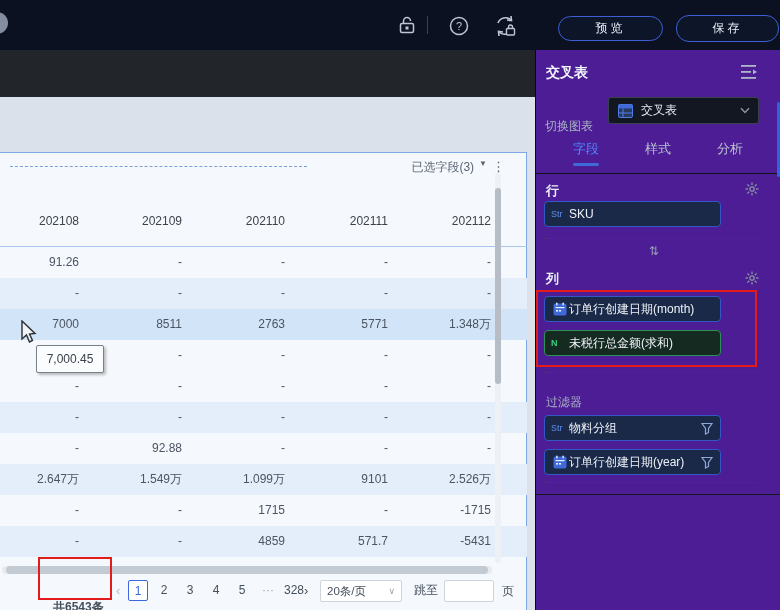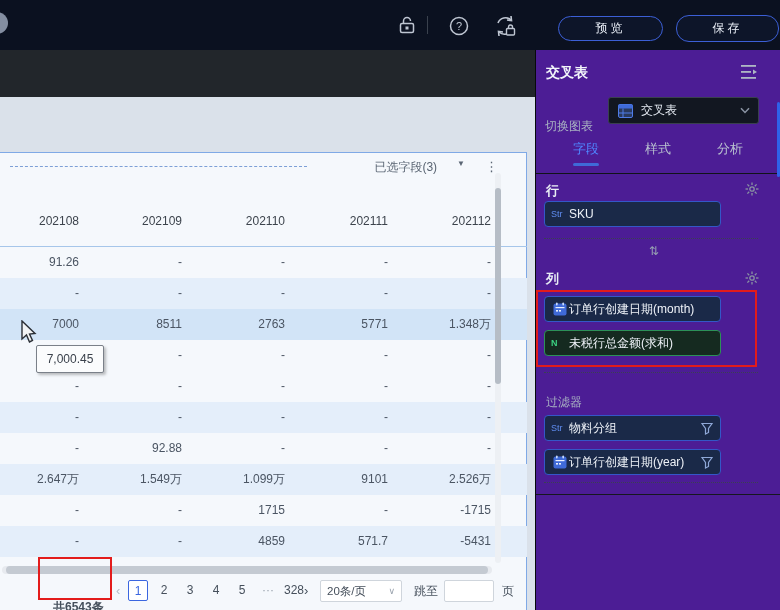--- a/index.html
+++ b/index.html
@@ -47,21 +47,21 @@
   .dotted-div{position:absolute;left:8px;width:214px;border-top:1px dotted #3a4150;}
   #swap-glyph{position:absolute;left:113px;top:194px;font-size:12px;color:#98a2b3;}
   #panel-bottom-div{position:absolute;left:0;top:444px;width:245px;height:1px;background:#15181d;}
   #panel-scroll-thumb{position:absolute;left:241px;top:52px;width:3px;height:75px;background:#2e62e8;border-radius:2px;}
 
   
   #canvas{position:absolute;left:0;top:97px;width:535px;height:513px;background:#dae1ea;overflow:hidden;}
   #widget{position:absolute;left:-30px;top:55px;width:557px;height:458px;background:#f5f8fc;
           border-top:1px solid #7fa9e6;border-right:1px solid #7fa9e6;box-sizing:border-box;}
   #title-dashed{position:absolute;left:40px;top:13px;width:297px;border-top:1px dashed #7d9fd6;}
-  #selected-fields{position:absolute;right:28px;top:6px;display:flex;gap:20px;color:#5a6573;font-size:12px;cursor:pointer;}
+  #selected-fields{position:absolute;right:21px;top:6px;display:flex;gap:5px;color:#5a6573;font-size:12px;cursor:pointer;}
   #selected-fields .caret{font-size:8px;color:#5a6573;}
   #selected-fields .kebab{font-size:13px;color:#5a6573;}
   #headers{position:absolute;left:6px;top:43px;height:50px;display:flex;}
   .hcell{width:103px;box-sizing:border-box;text-align:right;line-height:50px;font-size:12px;color:#3c434c;}
   #header-border{position:absolute;left:0;top:93px;width:557px;height:1px;background:#a6c6ea;}
   #rows{position:absolute;left:0;top:94px;width:557px;}
   .trow{height:31px;display:flex;padding-left:6px;}
   .trow.tint{background:#e4eefa;}
   .trow.hover{background:#d2e4f7;}
   .tcell{width:103px;box-sizing:border-box;text-align:right;line-height:31px;font-size:12px;color:#4b5563;}
@@ -76,21 +76,21 @@
   #total-label{position:absolute;left:83px;top:16px;line-height:30px;font-weight:bold;}
   #prev-btn{position:absolute;left:146px;top:0;line-height:30px;color:#b6bdc6;font-size:13px;cursor:pointer;}
   #pages{position:absolute;left:158px;top:4px;display:flex;gap:6px;}
   .page{min-width:20px;height:21px;line-height:21px;text-align:center;border-radius:2px;cursor:pointer;color:#454f5b;}
   .page.current{border:1px solid #3b66e0;color:#3b66e0;background:#fff;box-sizing:border-box;}
   .page.dots{color:#98a1ac;cursor:default;}
   #next-btn{position:absolute;left:334px;top:0;line-height:30px;font-size:13px;cursor:pointer;}
   #size-select{position:absolute;left:350px;top:4px;width:82px;height:22px;border:1px solid #cfd5dc;border-radius:2px;background:#fff;
                box-sizing:border-box;display:flex;align-items:center;justify-content:space-between;padding:0 6px;cursor:pointer;font-size:11.5px;}
   #size-select .sel-caret{color:#98a1ac;font-size:9px;}
-  #jump-label{position:absolute;left:444px;top:0;line-height:30px;}
+  #jump-label{position:absolute;left:444px;top:0;line-height:30px;font-family:Liberation Mono, monospace;}
   #jump-input{position:absolute;left:474px;top:4px;width:50px;height:22px;border:1px solid #cfd5dc;border-radius:2px;background:#fff;box-sizing:border-box;font-size:12px;padding:0 4px;}
   #jump-suffix{position:absolute;left:532px;top:0;line-height:30px;}
 
   
   .red-box{position:absolute;border:2px solid #e31b1b;box-sizing:border-box;pointer-events:none;}
   #red-box-columns{left:536px;top:290px;width:221px;height:77px;}
   #red-box-total{left:38px;top:557px;width:74px;height:43px;}
   #tooltip{position:absolute;left:36px;top:345px;width:66px;height:26px;background:#fbfcfd;border:1px solid #7a8089;
            border-radius:2px;box-shadow:2px 2px 3px rgba(0,0,0,.25);display:flex;align-items:center;justify-content:center;
            font-size:12px;color:#3a414b;}

